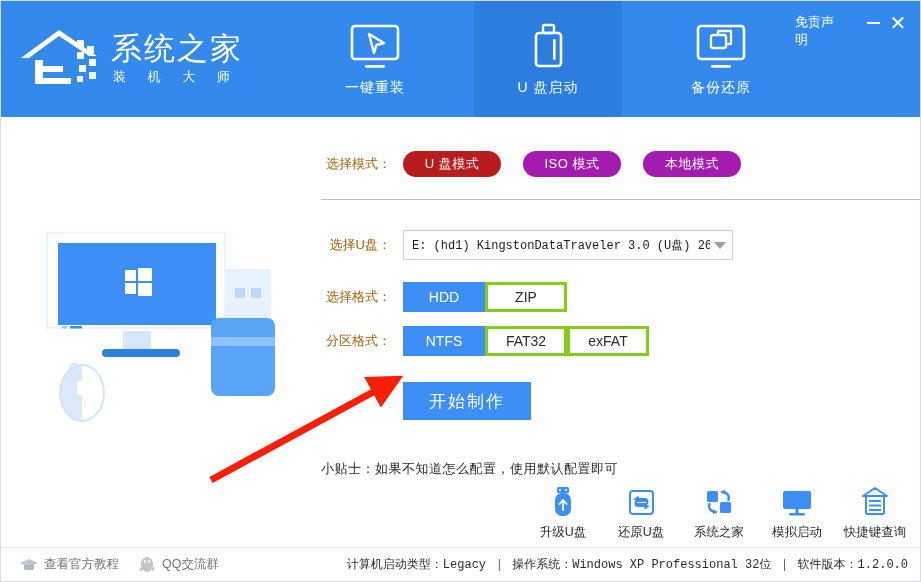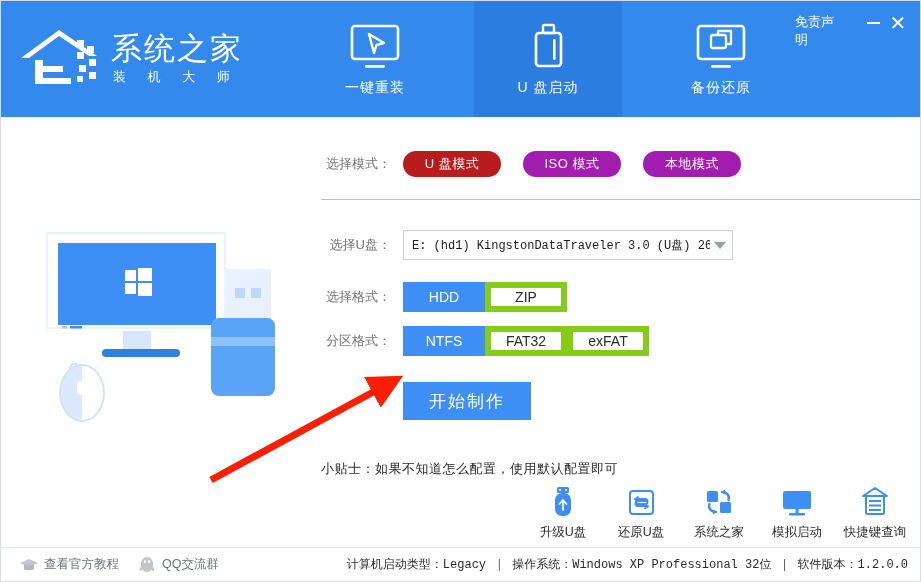--- a/index.html
+++ b/index.html
@@ -70,21 +70,21 @@
   .illus {
     position: absolute; left: 24px; top: 212px;
     width: 280px; height: 230px;
   }
 
   
   .panel { position: absolute; left: 320px; top: 116px; width: 590px; }
 
   .row { display: flex; align-items: center; }
   .row-label {
-    width: 70px; font-size: 13px; color: #737373;
+    width: 70px; font-size: 13px; color: #a16207;
     text-align: right; margin-right: 12px; flex: none;
   }
 
   .mode-row { margin-top: 34px; }
   .pill {
     width: 98px; height: 26px; border-radius: 13px;
     display: flex; align-items: center; justify-content: center;
     font-size: 13px; color: #ffffff; margin-right: 22px;
     cursor: pointer; letter-spacing: .5px;
   }
@@ -112,21 +112,21 @@
   }
 
   .fmt-row { margin-top: 22px; }
   .fmt-row.second { margin-top: 14px; }
   .btn-opt {
     width: 82px; height: 30px; border-radius: 0;
     display: flex; align-items: center; justify-content: center;
     font-size: 14px; cursor: pointer;
   }
   .btn-opt.active { background: #3d8ef5; color: #ffffff; border: 1px solid #3d8ef5; }
-  .btn-opt.plain { background: #ffffff; color: #2b2b2b; border: 6px solid #84cc16; }
+  .btn-opt.plain { background: #ffffff; color: #2b2b2b; border: 3px solid #84cc16; }
 
   .make-row { margin-top: 26px; padding-left: 82px; }
   .make-btn {
     width: 128px; height: 38px; background: #3d8ef5;
     color: #ffffff; font-size: 17px; font-weight: normal;
     display: flex; align-items: center; justify-content: center;
     cursor: pointer; letter-spacing: 2px;
   }
 
   .tip {

